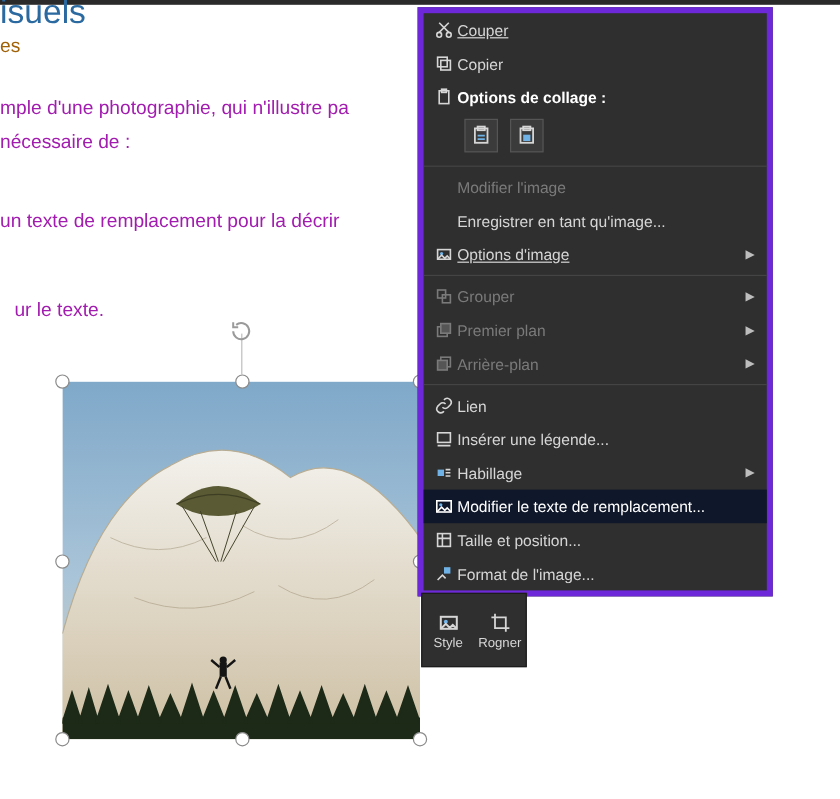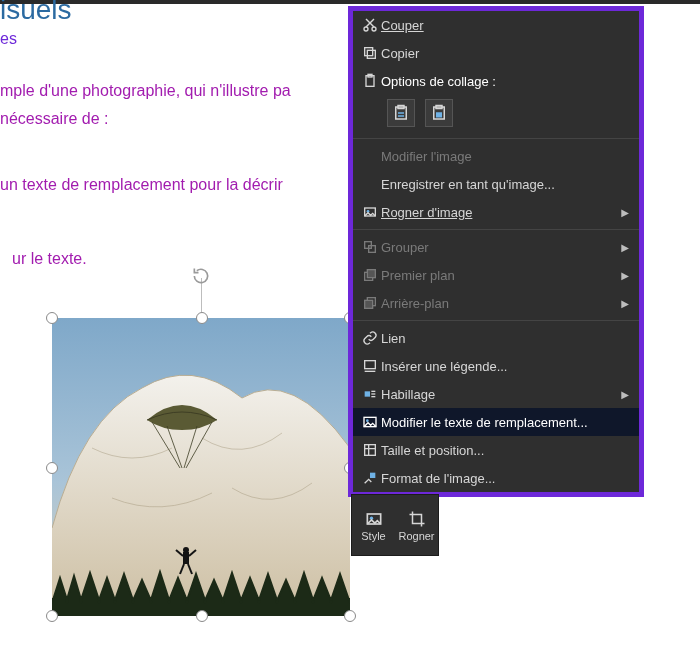--- a/index.html
+++ b/index.html
@@ -1,19 +1,19 @@
 <!DOCTYPE html>
 <html><head>
 <meta charset="utf-8">
 <style>
   html,body{margin:0;padding:0;width:700px;height:666px;overflow:hidden;
     font-family:"Segoe UI",Arial,sans-serif;background:#fff;color:#000;}
   .doc{position:relative;width:592px;height:666px;}
   .heading-frag{position:absolute;left:0;top:-6px;color:#2b6aa1;font-size:28px;}
-  .link-frag{position:absolute;left:0;top:30px;color:#6d28d9;font-size:16px;}
+  .link-frag{position:absolute;left:0;top:30px;color:#a16207;font-size:16px;}
   .body-text{position:absolute;font-size:16px;color:#a21caf;}
   .t1{left:0;top:82px;}
   .t1b{right:6px;top:82px;margin-top:33px;}
   .t2{left:0;top:110px;}
   .t3{left:0;top:176px;}
   .t4{left:0;top:250px;margin-left:12px;}
 
   
   .img-wrap{position:absolute;left:52px;top:318px;width:298px;height:298px;}
   .sel-img{width:100%;height:100%;display:block;}
@@ -31,21 +31,21 @@
   .menu{position:absolute;left:348px;top:6px;width:286px;background:#2f2f2f;
     color:#d6d6d6;font-size:13px;border:5px solid #6d28d9;}
   .mi{display:flex;align-items:center;height:28px;padding:0 10px 0 6px;position:relative;}
   .mi .ic{width:22px;display:flex;justify-content:center;}
   .mi .ic svg{width:16px;height:16px;}
   .mi .lbl{flex:1;white-space:nowrap;overflow:hidden;text-overflow:ellipsis;}
   .mi .u{text-decoration:underline;}
   .mi .arrow{width:12px;text-align:right;color:#bdbdbd;font-size:10px;}
   .mi.hov{background:#0f172a;color:#fff;}
   .mi.disabled{color:#7a7a7a;}
-  .mi.header .lbl{font-weight:400;color:#fff;}
+  .mi.header .lbl{font-weight:700;color:#fff;}
   .sep{height:1px;background:#444;margin:3px 0;}
   .paste-row{display:flex;gap:10px;padding:4px 0 8px 34px;}
   .paste-row .pbtn{width:26px;height:26px;border:1px solid #555;background:#3b3b3b;
     display:flex;align-items:center;justify-content:center;}
 
   
   .minitb{position:absolute;left:351px;top:494px;width:86px;height:60px;
     background:#2f2f2f;border:1px solid #1c1c1c;display:flex;}
   .mtbtn{flex:1;display:flex;flex-direction:column;align-items:center;
     justify-content:center;gap:1px;color:#d6d6d6;font-size:11px;}
@@ -192,21 +192,21 @@
     <span class="lbl">Enregistrer en tant qu'image...</span>
   </div>
   <div class="mi">
     <span class="ic">
           <svg viewBox="0 0 24 24" fill="none" stroke="#d6d6d6" stroke-width="2">
             <rect x="4" y="6" width="16" height="12"></rect>
             <circle cx="9" cy="11" r="2" fill="#6fb2e6" stroke="none"></circle>
             <path d="M4 18l5-5 4 4 3-3 4 4"></path>
           </svg>
         </span>
-    <span class="lbl"><span class="u">Rogner d'image</span></span>
+    <span class="lbl"><span class="u">Options d'image</span></span>
     <span class="arrow">▶</span>
   </div>
   <div class="sep"></div>
   <div class="mi disabled">
     <span class="ic">
           <svg viewBox="0 0 24 24" fill="none" stroke="#7a7a7a" stroke-width="2">
             <rect x="4" y="4" width="10" height="10"></rect>
             <rect x="10" y="10" width="10" height="10"></rect>
           </svg>
         </span>

